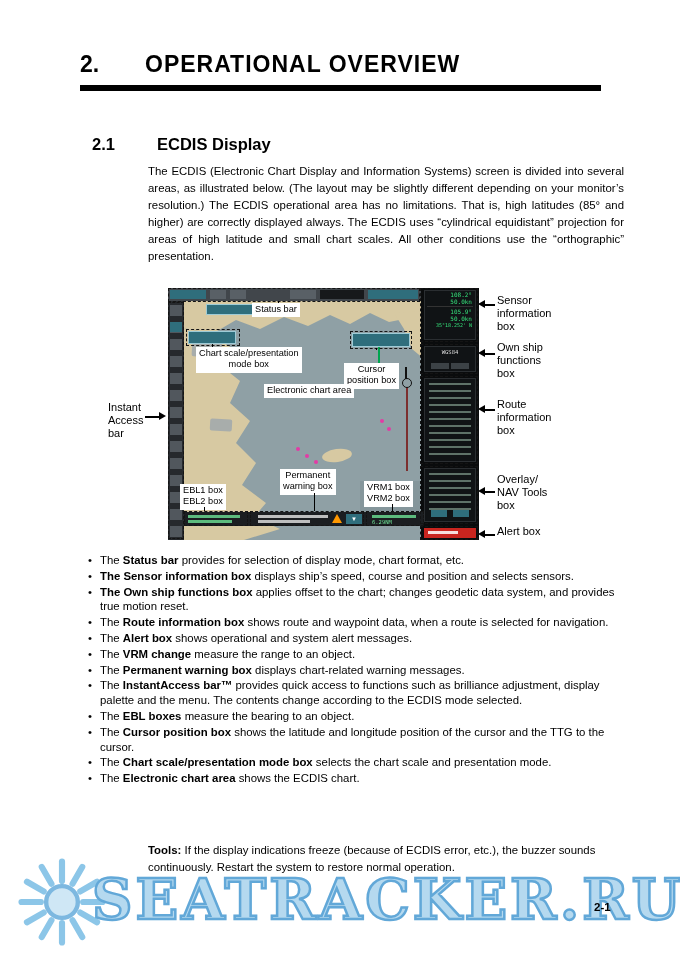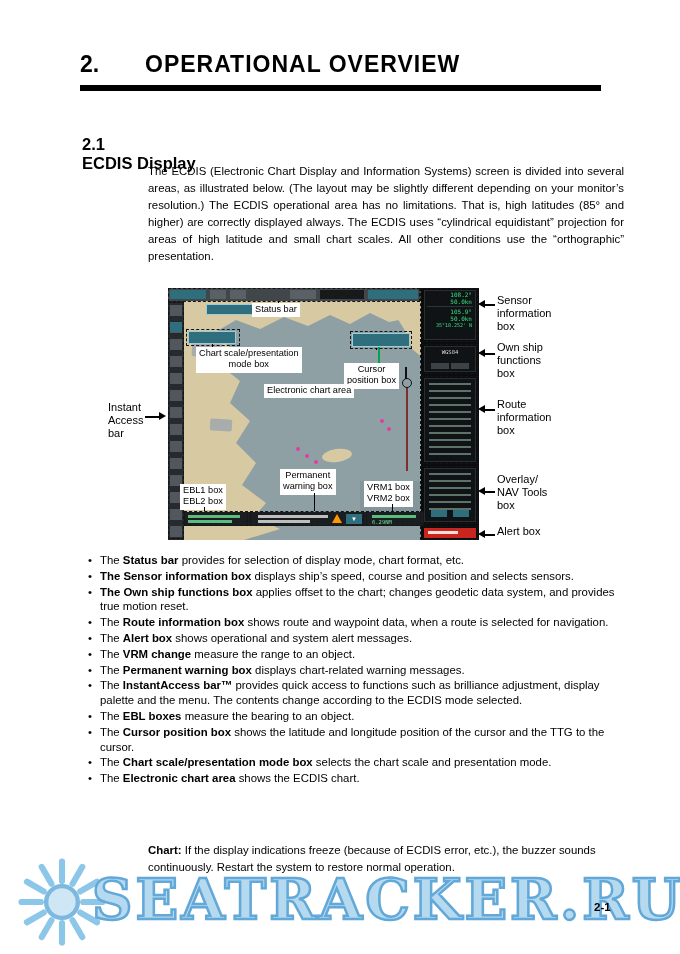--- a/index.html
+++ b/index.html
@@ -4,21 +4,21 @@
 <style>
   html,body{margin:0;padding:0;background:#e8e8e8;}
   .page{position:relative;width:680px;height:954px;background:#ffffff;margin:0 auto;
         font-family:"Liberation Sans",sans-serif;color:#000;overflow:hidden;}
 
   
   .chapter{position:absolute;left:80px;top:51px;display:flex;}
   .chnum{width:65px;font-size:23px;font-weight:bold;}
   .chtitle{font-size:23px;font-weight:bold;letter-spacing:1px;white-space:nowrap;}
   .chapter-rule{position:absolute;left:80px;top:85px;width:521px;height:6px;background:#000;}
-  .section{position:absolute;left:82px;top:135px;display:flex;flex-direction:column;}
+  .section{position:absolute;left:92px;top:135px;display:flex;}
   .secnum{width:65px;font-size:16.5px;font-weight:bold;}
   .sectitle{font-size:16.5px;font-weight:bold;}
 
   .intro{position:absolute;left:148px;top:163px;width:476px;margin:0;
          font-size:11.4px;line-height:16.9px;text-align:justify;}
 
   
   .figure{position:absolute;left:108px;top:287px;width:462px;height:258px;}
   .ext{position:absolute;font-size:11px;line-height:12.8px;white-space:pre-line;}
   .arr{position:absolute;height:9px;}
@@ -271,21 +271,21 @@
       <li><span>The </span><b>Alert box</b><span> shows operational and system alert messages.</span></li>
       <li><span>The </span><b>VRM change</b><span> measure the range to an object.</span></li>
       <li><span>The </span><b>Permanent warning box</b><span> displays chart-related warning messages.</span></li>
       <li><span>The </span><b>InstantAccess bar™</b><span> provides quick access to functions such as brilliance adjustment, display palette and the menu. The contents change according to the ECDIS mode selected.</span></li>
       <li><span>The </span><b>EBL boxes</b><span> measure the bearing to an object.</span></li>
       <li><span>The </span><b>Cursor position box</b><span> shows the latitude and longitude position of the cursor and the TTG to the cursor.</span></li>
       <li><span>The </span><b>Chart scale/presentation mode box</b><span> selects the chart scale and presentation mode.</span></li>
       <li><span>The </span><b>Electronic chart area</b><span> shows the ECDIS chart.</span></li>
     </ul>
 
-  <p class="note"><b>Chart:</b><span> If the display indications freeze (because of ECDIS error, etc.), the buzzer sounds continuously. Restart the system to restore normal operation.</span></p>
+  <p class="note"><b>Tools:</b><span> If the display indications freeze (because of ECDIS error, etc.), the buzzer sounds continuously. Restart the system to restore normal operation.</span></p>
 
   <div class="watermark">
     <svg class="sun" width="88" height="88" viewBox="0 0 100 100">
       <g stroke="#8cc6e8" stroke-width="7" stroke-linecap="round">
         <line x1="74" y1="50" x2="96" y2="50"></line>
           <line x1="70.8" y1="62" x2="89.8" y2="73"></line>
         <line x1="62" y1="70.8" x2="73" y2="89.8"></line>
           <line x1="50" y1="74" x2="50" y2="96"></line>
         <line x1="38" y1="70.8" x2="27" y2="89.8"></line>
           <line x1="29.2" y1="62" x2="10.2" y2="73"></line>

